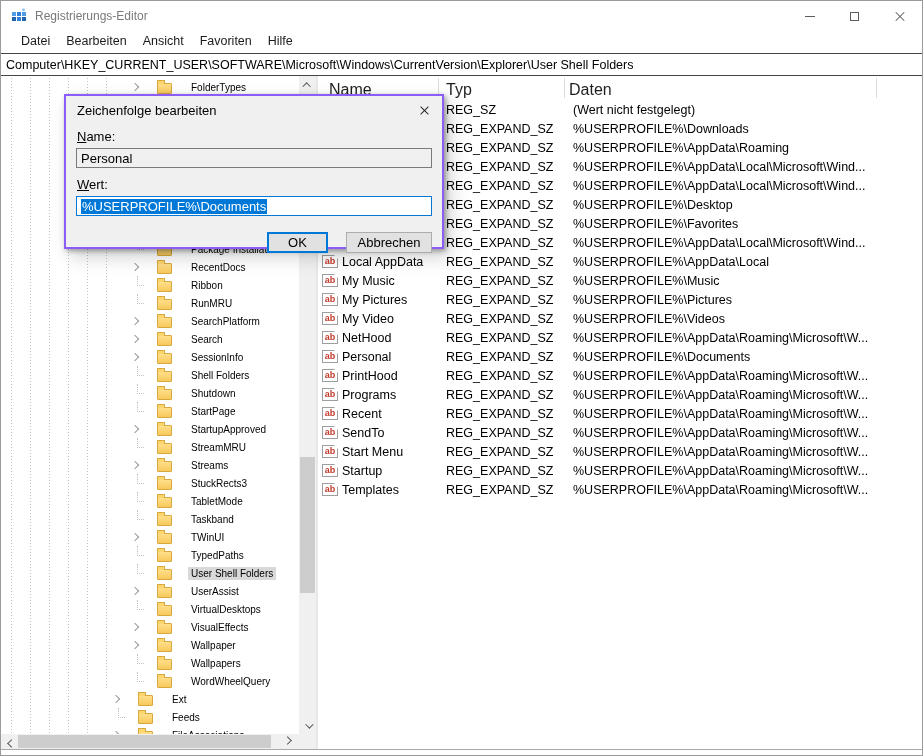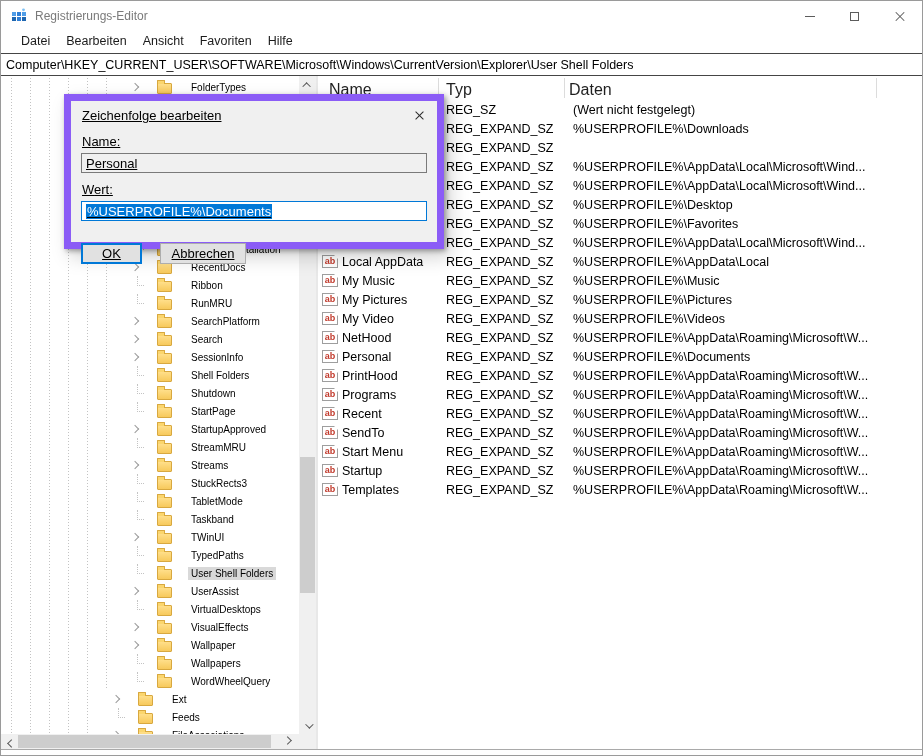--- a/index.html
+++ b/index.html
@@ -80,35 +80,35 @@
            border-width:0 4px 4px 0; border-color:transparent #fff transparent transparent; }
   .lname { width:104px; overflow:hidden; white-space:nowrap; }
   .ltyp { width:127px; overflow:hidden; white-space:nowrap; }
   .ldata { flex:1; overflow:hidden; white-space:nowrap; }
 
   
   .footer { height:6px; border-top:1px solid #a9a9a9; background:#fff; flex:none; }
 
   
   .dialog { position:absolute; left:63px; top:93px; width:380px; height:155px; background:#f0f0f0;
-            border:7px solid #8b5cf6; z-index:10; font-size:13px; color:#000;
-            box-shadow:2px 2px 5px rgba(0,0,0,0.35), 6px 8px 18px rgba(0,0,0,0.18);text-decoration:underline; }
+            border:2px solid #8b5cf6; z-index:10; font-size:13px; color:#000;
+            box-shadow:2px 2px 5px rgba(0,0,0,0.35), 6px 8px 18px rgba(0,0,0,0.18); }
   .dlg-title { height:28px; display:flex; align-items:center; padding-left:11px; }
   .dlg-close { margin-left:auto; width:36px; height:28px; display:flex; align-items:center; justify-content:center; }
   .dlg-x { position:relative; width:11px; height:11px; }
   .dlg-x::before, .dlg-x::after { content:''; position:absolute; left:0; top:5px; width:11px; height:1px; background:#2b2b2b; }
   .dlg-x::before { transform:rotate(45deg); } .dlg-x::after { transform:rotate(-45deg); }
   .dlg-body { padding:5px 10px 0; }
   .dlg-label { display:block; margin:0 1px 4px; }
   .mn { text-decoration:underline; }
   .dlg-input { height:20px; border:1px solid #7a7a7a; background:#f0f0f0; display:flex;
                align-items:center; padding-left:4px; margin-bottom:9px; white-space:nowrap; }
   .dlg-input.focused { background:#fff; border-color:#0078d7; margin-bottom:0; }
   .sel-text { background:#0078d7; color:#fff; padding:0 1px; }
-  .dlg-buttons { display:flex; justify-content:flex-start; margin-top:22px; }
+  .dlg-buttons { display:flex; justify-content:flex-end; margin-top:16px; }
   .btn { height:21px; display:flex; align-items:center; justify-content:center; background:#e1e1e1; font-size:13px; }
   .btn-default { width:61px; border:2px solid #0078d7; }
   .btn-normal { width:86px; border:1px solid #adadad; margin-left:18px; margin-right:0; }
 </style>
 </head>
 <body>
 
 <div class="window">
 
   <div class="titlebar">
@@ -670,20 +670,21 @@
           <div class="lrow">
     <span class="licon" style="visibility: hidden;">ab</span>
     <span class="lname"></span>
     <span class="ltyp">REG_EXPAND_SZ</span>
     <span class="ldata">%USERPROFILE%\Downloads</span>
   </div>
           <div class="lrow">
     <span class="licon" style="visibility: hidden;">ab</span>
     <span class="lname"></span>
     <span class="ltyp">REG_EXPAND_SZ</span>
+    <span class="ldata">%USERPROFILE%\AppData\Roaming</span>
   </div>
           <div class="lrow">
     <span class="licon" style="visibility: hidden;">ab</span>
     <span class="lname"></span>
     <span class="ltyp">REG_EXPAND_SZ</span>
     <span class="ldata">%USERPROFILE%\AppData\Local\Microsoft\Wind...</span>
   </div>
           <div class="lrow">
     <span class="licon" style="visibility: hidden;">ab</span>
     <span class="lname"></span>

